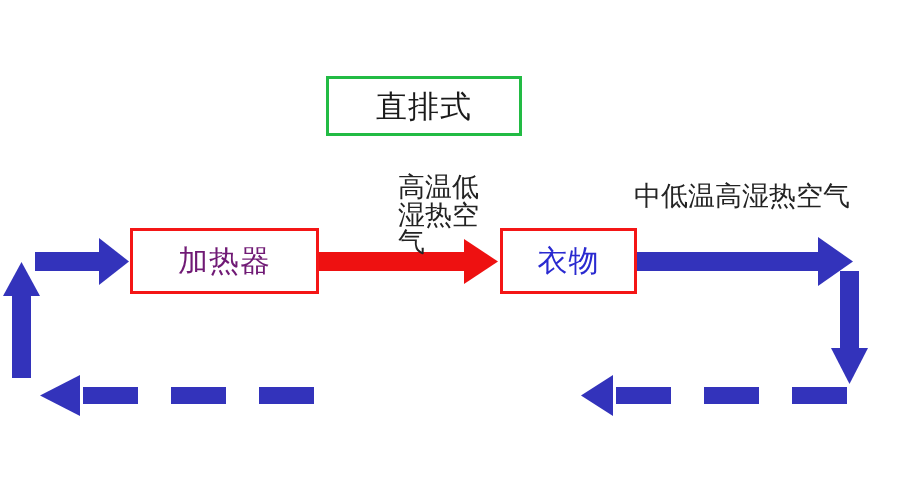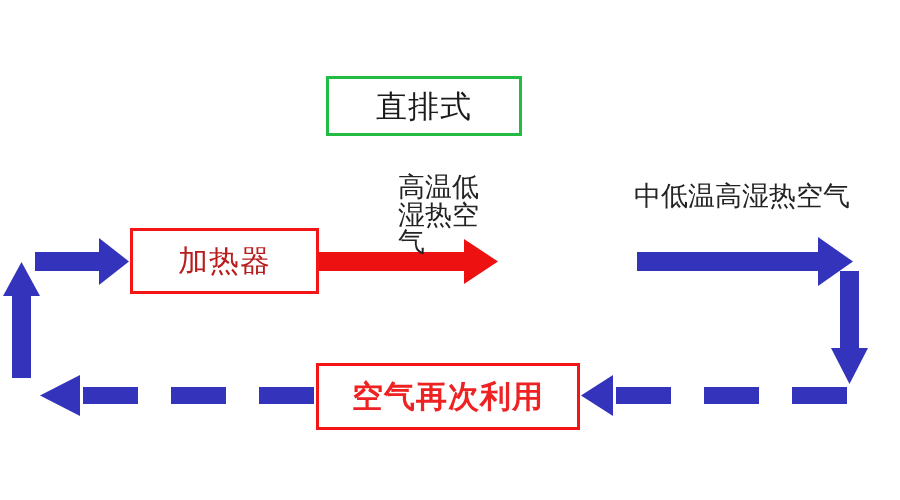--- a/index.html
+++ b/index.html
@@ -40,21 +40,21 @@
   #heater-box {
     left: 130px;
     top: 228px;
     width: 189px;
     height: 66px;
     border: 3px solid #f41616;
     z-index: 6;
   }
   #heater-label {
     font-size: 30px;
-    color: #b91c1c;
+    color: #701a75;
     letter-spacing: 1px;
     line-height: 1;
   }
   #clothes-box {
     left: 500px;
     top: 228px;
     width: 137px;
     height: 66px;
     border: 3px solid #f41616;
     z-index: 6;
@@ -168,23 +168,23 @@
   </svg>
 
   <div class="node-box" id="title-box">
     <span id="title-label">直排式</span>
   </div>
 
   <div class="node-box" id="heater-box">
     <span id="heater-label">加热器</span>
   </div>
 
+  <div class="node-box" id="clothes-box">
+    <span id="clothes-label">衣物</span>
+  </div>
 
-  <div class="node-box" id="reuse-box">
-    <span id="reuse-label">空气再次利用</span>
-  </div>
 
   <div class="flow-label" id="label-hot-dry">高温低
 湿热空
 气</div>
   <div class="flow-label" id="label-warm-wet">中低温高湿热空气</div>
 
 </div>
 
 </body></html>

